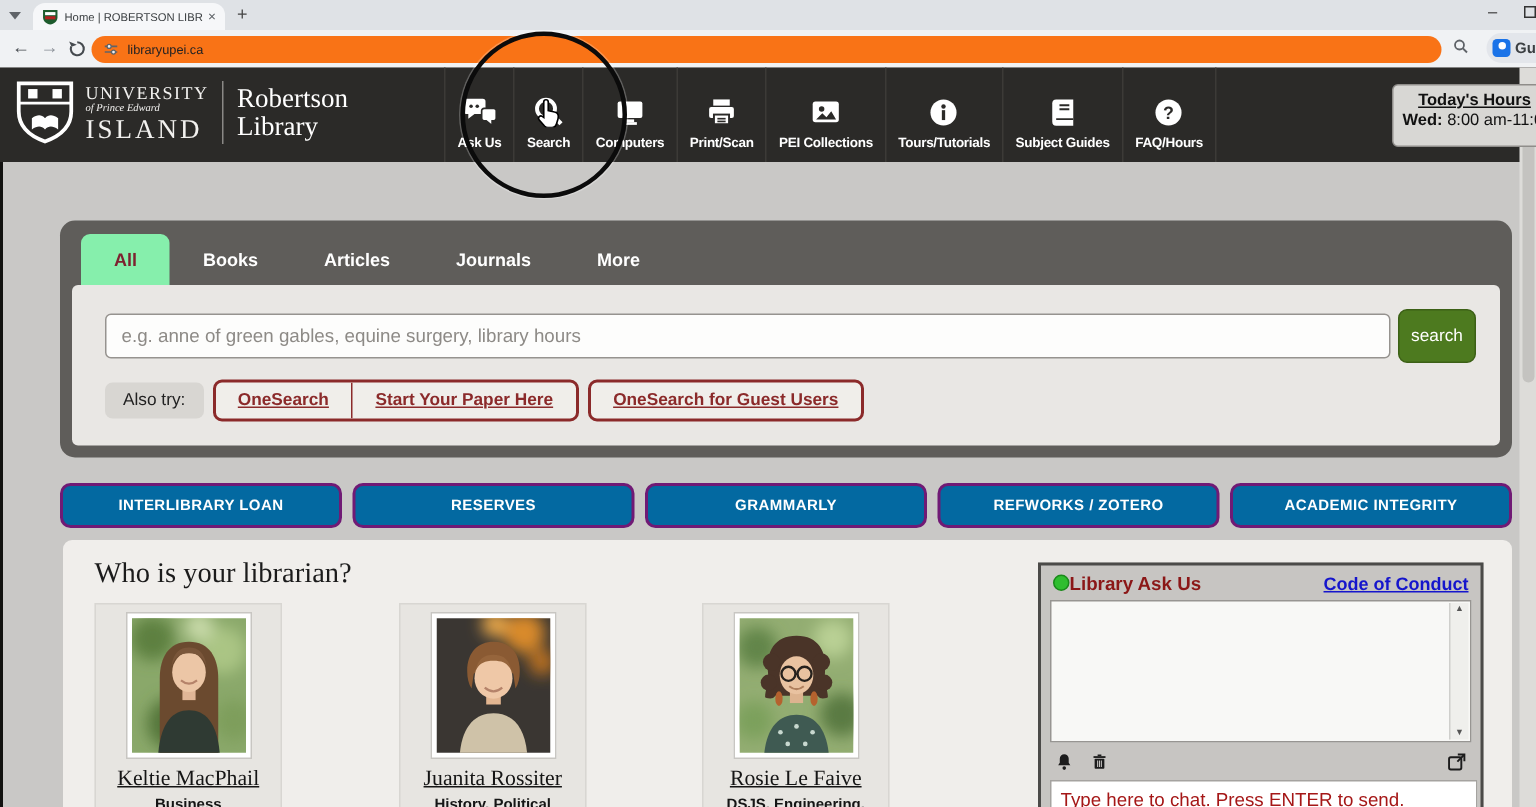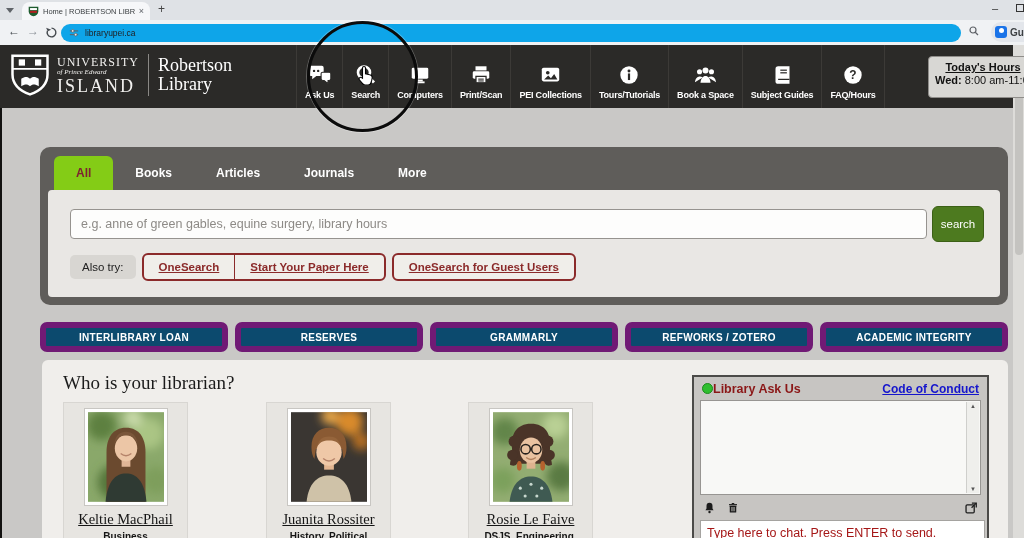--- a/index.html
+++ b/index.html
@@ -13,21 +13,21 @@
   .tab { position:absolute; left:22px; top:2px; width:128px; height:18px; background:#f6f7f9; border-radius:8px 8px 0 0; display:flex; align-items:center; padding:0 6px; gap:4px; }
   .tab-title { flex:1; font-size:7.5px; color:#3c4043; white-space:nowrap; overflow:hidden; }
   .tab-close { font-size:9px; color:#5f6368; line-height:1; }
   .newtab { position:absolute; left:158px; top:2px; font-size:12px; color:#444; }
   .win-min { position:absolute; left:992px; top:2px; font-size:11px; color:#333; }
   .win-max { position:absolute; left:1016px; top:4px; width:8px; height:8px; border:1px solid #333; }
   .toolbar { position:absolute; left:0; top:20px; width:1024px; height:25px; background:#f0f2f4; }
   .nav-arrow { position:absolute; top:4px; font-size:12px; color:#454a4f; }
   .nav-arrow.fwd { color:#8a9097; }
   .reload-svg { position:absolute; left:45px; top:6px; }
-  .urlbar { position:absolute; left:61px; top:3.5px; width:900px; height:18px; background:#0ea5e9; border-radius:9px; display:flex; align-items:center; padding:0 8px; gap:6px; }
+  .urlbar { position:absolute; left:61px; top:3.5px; width:900px; height:18px; background:#f97316; border-radius:9px; display:flex; align-items:center; padding:0 8px; gap:6px; }
   .url-text { font-size:8.5px; color:#202124; }
   .zoom-icon { position:absolute; left:968px; top:5px; }
   .profile { position:absolute; left:991px; top:2px; width:40px; height:20px; background:#e3e6eb; border-radius:10px 0 0 10px; display:flex; align-items:center; padding:0 4px; gap:3px; }
   .profile-ic { width:12px; height:12px; background:#1a73e8; border-radius:3px; position:relative; }
   .profile-ic::after { content:""; position:absolute; left:3.5px; top:2px; width:5px; height:5px; background:#fff; border-radius:50%; }
   .profile-name { font-size:10px; font-weight:bold; color:#3c4043; }
 
   
   .site-header { position:absolute; left:0; top:45px; width:1024px; height:63px; background:#2b2a28; }
   .logo { position:absolute; left:10px; top:8px; display:flex; align-items:center; }
@@ -53,35 +53,35 @@
 
   
   .edge-strip { position:absolute; left:0; top:108px; width:2px; height:430px; background:#121210; }
   .scrollbar { position:absolute; left:1013px; top:45px; width:11px; height:493px; background:#dddcd9; }
   .scroll-thumb { position:absolute; left:1.5px; top:20px; width:8px; height:190px; background:#c4c3c0; border-radius:4px; }
 
   
   .search-module { position:absolute; left:40px; top:147px; width:968px; height:158px; background:#5f5d5a; border-radius:10px; }
   .tab-row { position:absolute; left:14px; top:9px; display:flex; }
   .stab { font-size:12px; font-weight:bold; color:#fff; padding:10px 22px 11px; }
-  .stab.active { background:#84cc16; color:#7d2230; border-radius:6px 6px 0 0; }
+  .stab.active { background:#86efac; color:#7d2230; border-radius:6px 6px 0 0; }
   .search-panel { position:absolute; left:8px; top:43px; right:8px; bottom:8px; background:#e9e7e4; border-radius:4px; }
   .input-row { display:flex; align-items:center; padding:16px 16px 0 22px; }
   .search-input { flex:1; height:30px; border:1px solid #96938f; border-radius:4px; background:#fdfdfc; font-size:12.5px; color:#333; padding:0 10px; font-family:"Liberation Sans", sans-serif; }
   .search-input::placeholder { color:#8d8a86; }
   .search-btn { margin-left:5px; width:52px; height:36px; background:#4d7a1f; border:1px solid #3c6016; border-radius:6px; color:#fff; font-size:11.5px; font-family:"Liberation Sans", sans-serif; }
   .alsotry-row { display:flex; align-items:stretch; margin:11px 0 0 22px; }
   .alsotry-label { background:#d8d6d2; border-radius:5px; padding:6px 12px; font-size:11.5px; color:#222; align-self:center; }
   .link-group { display:flex; border:2px solid #8b2a2a; border-radius:6px; background:#f0eeea; margin-left:6px; overflow:hidden; }
   .try-link { padding:6px 15px; font-size:11.5px; font-weight:bold; color:#8b2a2a; text-decoration:underline; white-space:nowrap; }
   .try-link + .try-link { border-left:1px solid #8b2a2a; }
 
   
   .quick-row { position:absolute; left:40px; top:322px; width:968px; display:flex; gap:7px; }
-  .quick-btn { flex:1; height:30px; background:#0c4a6e; border:6px solid #701a75; border-radius:7px; color:#fff; font-size:10px; font-weight:bold; letter-spacing:0.3px; display:flex; align-items:center; justify-content:center; }
+  .quick-btn { flex:1; height:30px; background:#0369a1; border:2px solid #701a75; border-radius:7px; color:#fff; font-size:10px; font-weight:bold; letter-spacing:0.3px; display:flex; align-items:center; justify-content:center; }
 
   
   .content { position:absolute; left:42px; top:360px; width:966px; height:200px; background:#f0eeeb; border-radius:6px 6px 0 0; }
   .lib-heading { position:absolute; left:21px; top:12px; font-family:"Liberation Serif", serif; font-size:19px; color:#1b1b1b; }
   .card { position:absolute; top:42px; width:125px; height:160px; background:#e7e5e1; border:1px solid #d8d6d2; display:flex; flex-direction:column; align-items:center; padding-top:5px; }
   .card.c1 { left:21px; } .card.c2 { left:224px; } .card.c3 { left:426px; }
   .photo { width:84px; height:98px; background:#fff; border:1px solid #c8c6c2; padding:3px; }
   .lib-name { margin-top:5px; font-family:"Liberation Serif", serif; font-size:14.5px; color:#151515; text-decoration:underline; white-space:nowrap; }
   .lib-subjects { margin-top:2px; font-size:10px; font-weight:bold; color:#151515; text-decoration:underline; text-align:center; line-height:1.3; width:120px; }
 
@@ -223,32 +223,20 @@
       </div>
       <div class="nav-item">
         <span class="nav-ic">
           <svg width="22" height="22" viewBox="0 0 24 24">
               <circle cx="12" cy="12" r="9.5" fill="#fff"></circle>
               <circle cx="12" cy="7.6" r="1.6" fill="#2b2a28"></circle>
               <rect x="10.8" y="10.3" width="2.4" height="7.2" fill="#2b2a28"></rect>
             </svg>
         </span>
         <span class="nav-label">Tours/Tutorials</span>
-      </div>
-      <div class="nav-item">
-        <span class="nav-ic">
-          <svg width="25" height="22" viewBox="0 0 26 24">
-              <circle cx="6.5" cy="8.5" r="2.8" fill="#fff"></circle>
-              <circle cx="19.5" cy="8.5" r="2.8" fill="#fff"></circle>
-              <circle cx="13" cy="7" r="3.3" fill="#fff"></circle>
-              <path d="M1.5 20c.4-4 2.6-6.3 5.4-6.3 1.2 0 2.2.4 3 1.1M24.5 20c-.4-4-2.6-6.3-5.4-6.3-1.2 0-2.2.4-3 1.1" fill="#fff"></path>
-              <path d="M7.5 20.5c.5-4.7 2.7-7.3 5.5-7.3s5 2.6 5.5 7.3z" fill="#fff"></path>
-            </svg>
-        </span>
-        <span class="nav-label">Book a Space</span>
       </div>
       <div class="nav-item">
         <span class="nav-ic">
           <svg width="21" height="22" viewBox="0 0 24 24">
               <path fill="#fff" d="M7 2h13v20H7a3 3 0 0 1-3-3V5a3 3 0 0 1 3-3z"></path>
               <path d="M7 17h13" stroke="#2b2a28" stroke-width="1.4"></path>
               <line x1="9.5" y1="6.5" x2="17" y2="6.5" stroke="#2b2a28" stroke-width="1.4"></line>
               <line x1="9.5" y1="9.5" x2="17" y2="9.5" stroke="#2b2a28" stroke-width="1.4"></line>
             </svg>
         </span>

